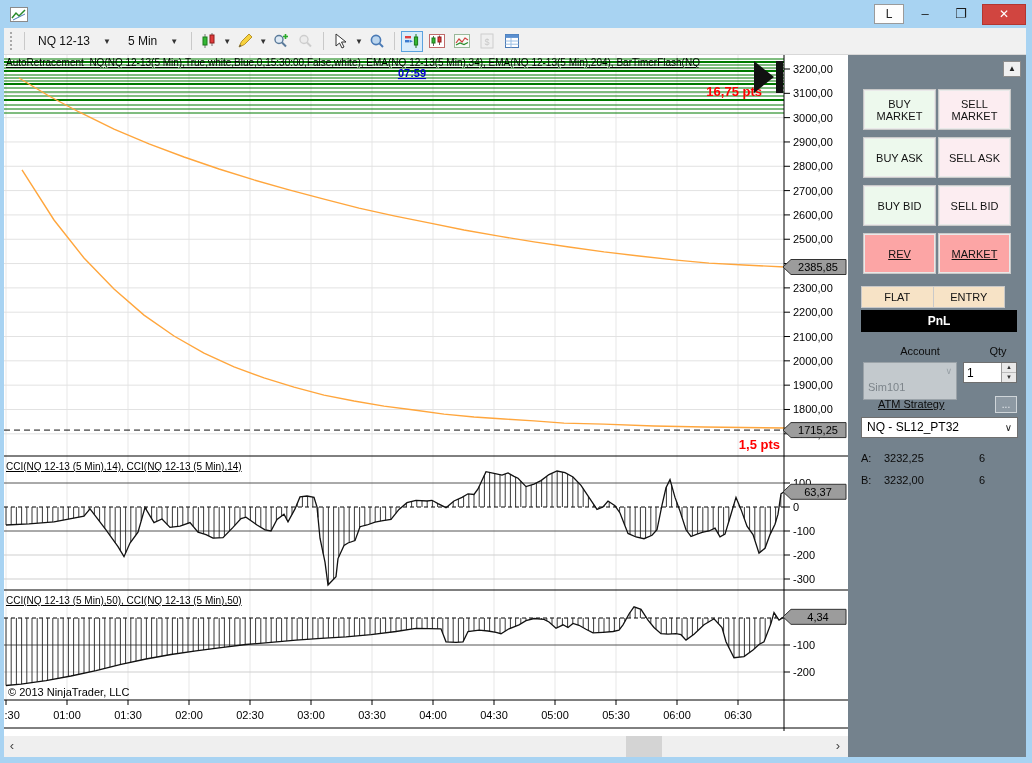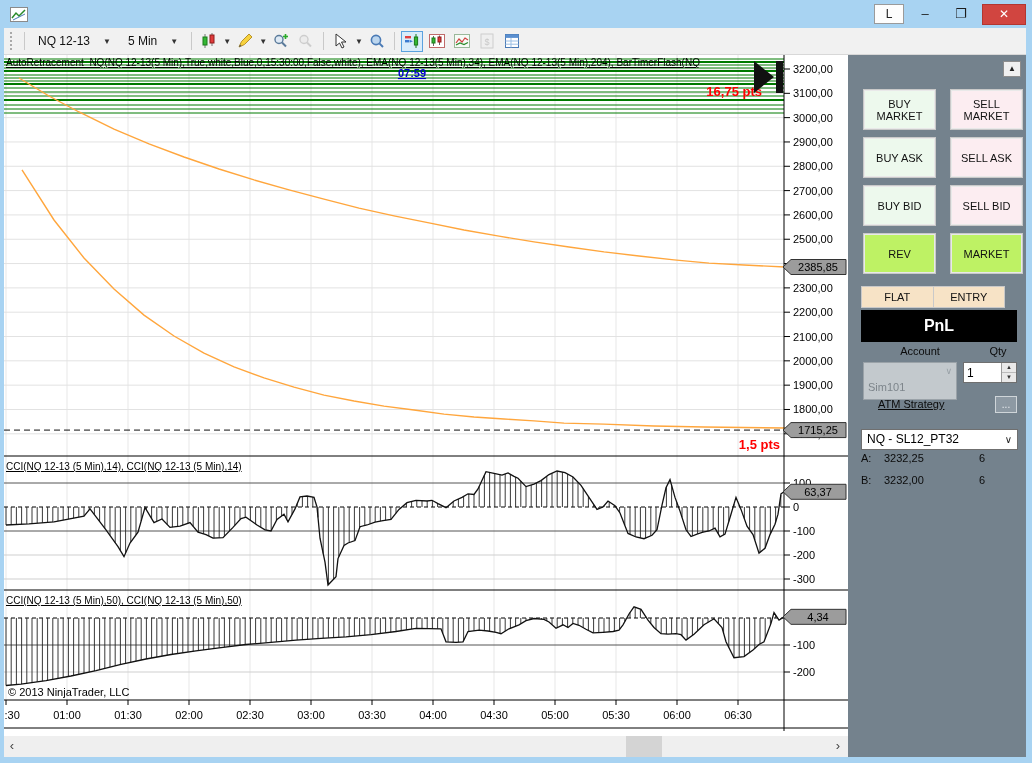--- a/index.html
+++ b/index.html
@@ -32,44 +32,44 @@
   #chart-svg { display:block; background:#fff; }
   .scroll-row { height:26px; background:#fff; position:relative; }
   .s-track { position:absolute; left:0; right:0; top:5px; bottom:0; background:#efefef; }
   .s-arrow { position:absolute; top:5px; width:16px; bottom:0; color:#444; font-size:13px; text-align:center; line-height:20px; }
   .s-arrow.left { left:0; } .s-arrow.right { right:2px; }
   .s-thumb { position:absolute; top:5px; bottom:0; left:622px; width:36px; background:#d4d4d4; }
 
   
   .trade-panel { width:178px; height:702px; background:#74828D; position:relative; font-size:11px; }
   .collapse-btn { position:absolute; top:6px; right:5px; width:18px; height:16px; background:#f0f0f0; border:1px solid #8d8d8d; text-align:center; line-height:14px; font-size:8px; color:#222; }
-  .btn-grid { position:absolute; top:34px; left:15px; width:156px; display:grid; grid-template-columns:73px 73px; gap:7px 14px; }
+  .btn-grid { position:absolute; top:34px; left:15px; width:156px; display:grid; grid-template-columns:73px 73px; gap:7px 2px; }
   .t-btn { height:41px; display:flex; align-items:center; justify-content:center; text-align:center; white-space:pre-line; font-size:11px; color:#111; border:1px solid #c9c9c9; box-shadow:0 0 0 1px #e9e9e9 inset; }
   .t-btn.buy { background:#EDF9ED; }
   .t-btn.sell { background:#FCEDF1; }
-  .t-btn.neutral { background:#bef264; }
+  .t-btn.neutral { background:#fca5a5;text-decoration:underline; }
   .flat-entry { position:absolute; top:231px; left:13px; width:144px; height:22px; display:flex; border:1px solid #c9c9c9; }
   .flat-entry > div { flex:1; background:#F7E3C6; display:flex; align-items:center; justify-content:center; color:#111; }
   .flat-entry > div:first-child { border-right:1px solid #c9c9c9; }
-  .pnl { position:absolute; top:255px; left:13px; width:156px; height:32px; background:#000; color:#fff; font-weight:bold; display:flex; align-items:center; justify-content:center; font-size:16px; }
+  .pnl { position:absolute; top:255px; left:13px; width:156px; height:22px; background:#000; color:#fff; font-weight:bold; display:flex; align-items:center; justify-content:center; font-size:12px; }
   .acct-labels { position:absolute; top:290px; left:24px; width:156px; display:flex; color:#0b0b0b; }
   .acct-labels .al { width:96px; text-align:center; }
   .acct-labels .ql { flex:1; text-align:center; }
   .combo-row { position:absolute; top:307px; left:15px; width:154px; height:21px; display:flex; }
   .combo.disabled { width:94px; height:21px; background:#c3c9cd; border:1px solid #9aa2a8; color:#7d858b; font-size:11px; padding:18px 4px; position:relative; }
   .combo.disabled .chev { position:absolute; right:4px; top:3px; font-size:9px; color:#98a0a6; }
   .qty-box { margin-left:6px; width:54px; height:21px; background:#fff; border:1px solid #6f6f6f; display:flex; }
   .qty-box input { flex:1; border:0; font-size:12px; padding:1px 3px; width:30px; font-family:"Liberation Sans",sans-serif; }
   .spin { width:15px; border-left:1px solid #9a9a9a; display:flex; flex-direction:column; }
   .spin div { flex:1; font-size:6px; line-height:9px; text-align:center; color:#333; background:#e9e9e9; }
   .spin div:first-child { border-bottom:1px solid #bbb; }
   .atm-label-row { position:absolute; top:341px; left:13px; width:156px; color:#0b0b0b; }
   .atm-label-row span { position:absolute; left:17px; top:2px;text-decoration:underline; }
   .atm-more { position:absolute !important; right:0; top:0; left:auto !important; width:22px; height:17px; background:#8d99a3; border:1px solid #cfd5d9; text-align:center; line-height:15px; color:#e9edf0; font-size:10px; }
-  .atm-combo { position:absolute; top:362px; left:13px; width:157px; height:21px; background:#fff; border:1px solid #6f6f6f; font-size:12px; color:#000; padding:2px 5px;margin-top:12px; }
+  .atm-combo { position:absolute; top:362px; left:13px; width:157px; height:21px; background:#fff; border:1px solid #6f6f6f; font-size:12px; color:#000; padding:2px 5px; }
   .atm-combo .chev { position:absolute; right:5px; top:4px; font-size:10px; color:#222; }
   .quote-row { position:absolute; left:13px; width:156px; color:#0b0b0b; }
   .quote-row .qp { position:absolute; left:23px; }
   .quote-row .qs { position:absolute; left:118px; }
 
   .bottom-border { height:6px; background:#A8D3F2; }
 </style>
 </head>
 <body>
 

